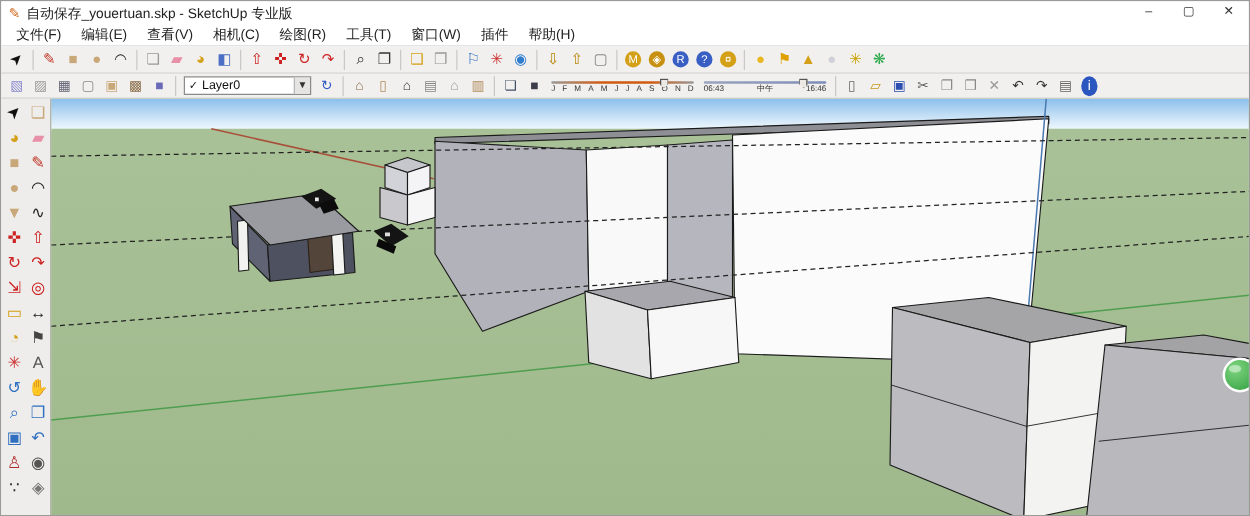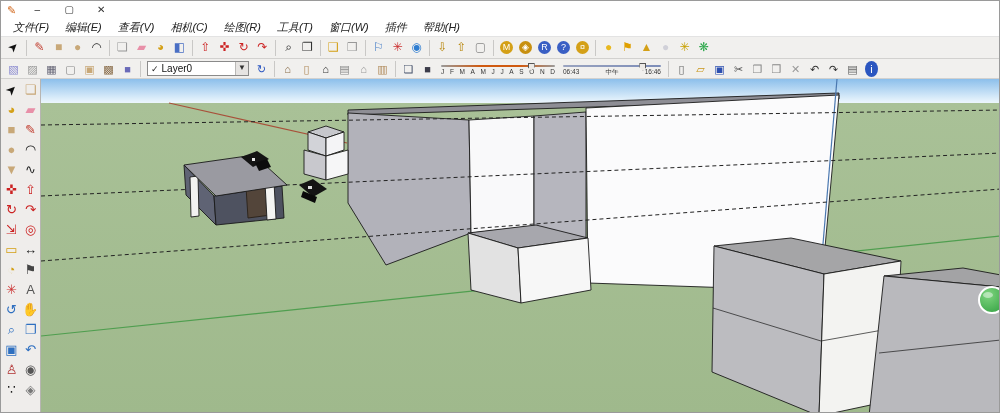--- a/index.html
+++ b/index.html
@@ -9,21 +9,21 @@
          border:1px solid #9a9a9a; }
   
   .titlebar { height:18px; background:#fff; display:flex; align-items:center; padding-left:6px; }
   .app-icon { font-size:11px; color:#d2691e; margin-right:5px; transform:rotate(0deg); }
   .title { font-size:11px; color:#222; flex:1; white-space:nowrap; }
   .wctl { display:flex; height:18px; }
   .wctl .tbi { width:32px; height:18px; line-height:18px; font-size:10px; color:#444;
                text-align:center; background:transparent; }
   
   .menubar { height:18px; background:#fff; display:flex; align-items:center; padding-left:4px;
-             border-bottom:1px solid #e3e3e3;font-style:italic; }
+             border-bottom:1px solid #e3e3e3; }
   .mi { font-size:11px; color:#222; padding:0 8px; white-space:nowrap; }
   
   .toolbar { background:#f1f0ee; display:flex; align-items:center; padding:0 3px;
              border-bottom:1px solid #d2d1cf; }
   .row1 { height:22px; }
   .row2 { height:20px; }
   .grp { display:flex; align-items:center; }
   .sep { width:1px; height:16px; background:#c9c8c6; margin:0 3px; }
   .tbi { display:inline-block; width:19px; height:17px; line-height:17px; font-size:12px;
          text-align:center; cursor:default; }
@@ -61,20 +61,21 @@
   .edg { stroke:#1a1a1a; stroke-width:0.9; stroke-linejoin:round; }
   .thin { stroke:#1a1a1a; stroke-width:0.7; }
 </style>
 </head>
 <body>
 
 <div class="win">
 
   <div class="titlebar">
     <span class="app-icon">✎</span>
+    <span class="title">自动保存_youertuan.skp - SketchUp 专业版</span>
     <div class="wctl">
         <span class="tbi" style="color: rgb(51, 51, 51);">–</span>
         <span class="tbi" style="color: rgb(51, 51, 51);">▢</span>
         <span class="tbi" style="color: rgb(51, 51, 51);">✕</span>
       </div>
   </div>
 
   <div class="menubar">
       <span class="mi">文件(F)</span>
       <span class="mi">编辑(E)</span>

